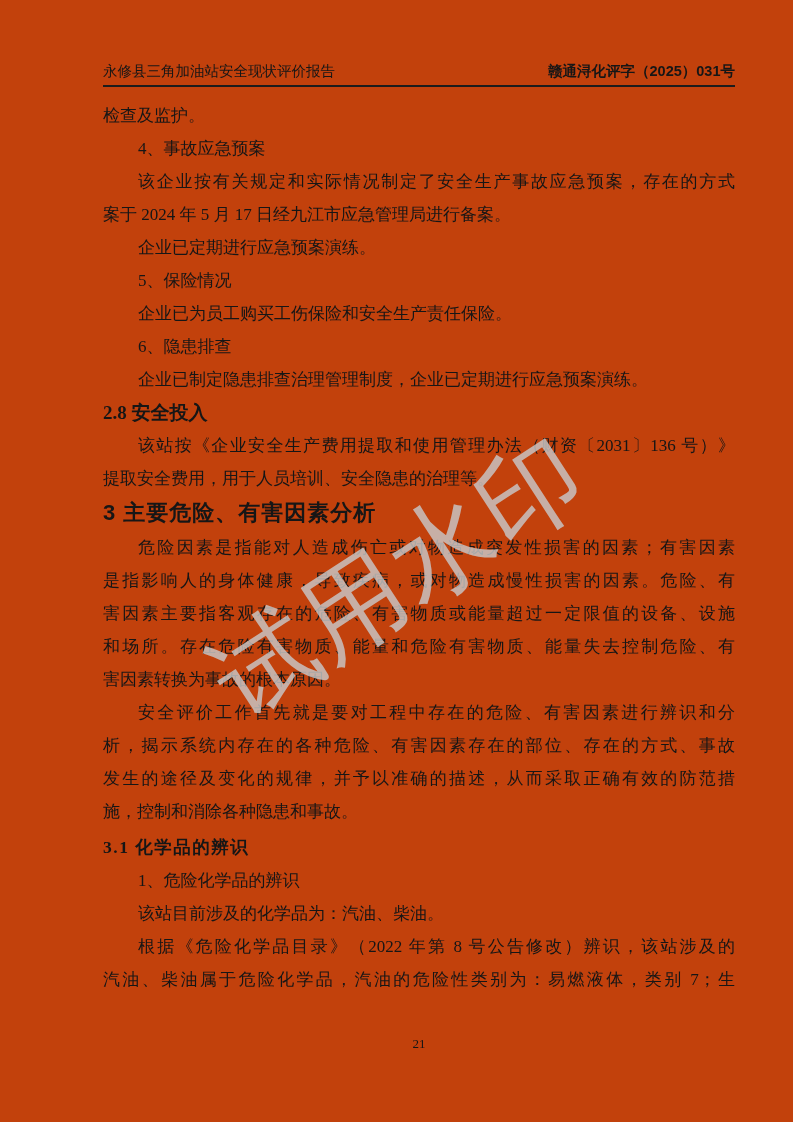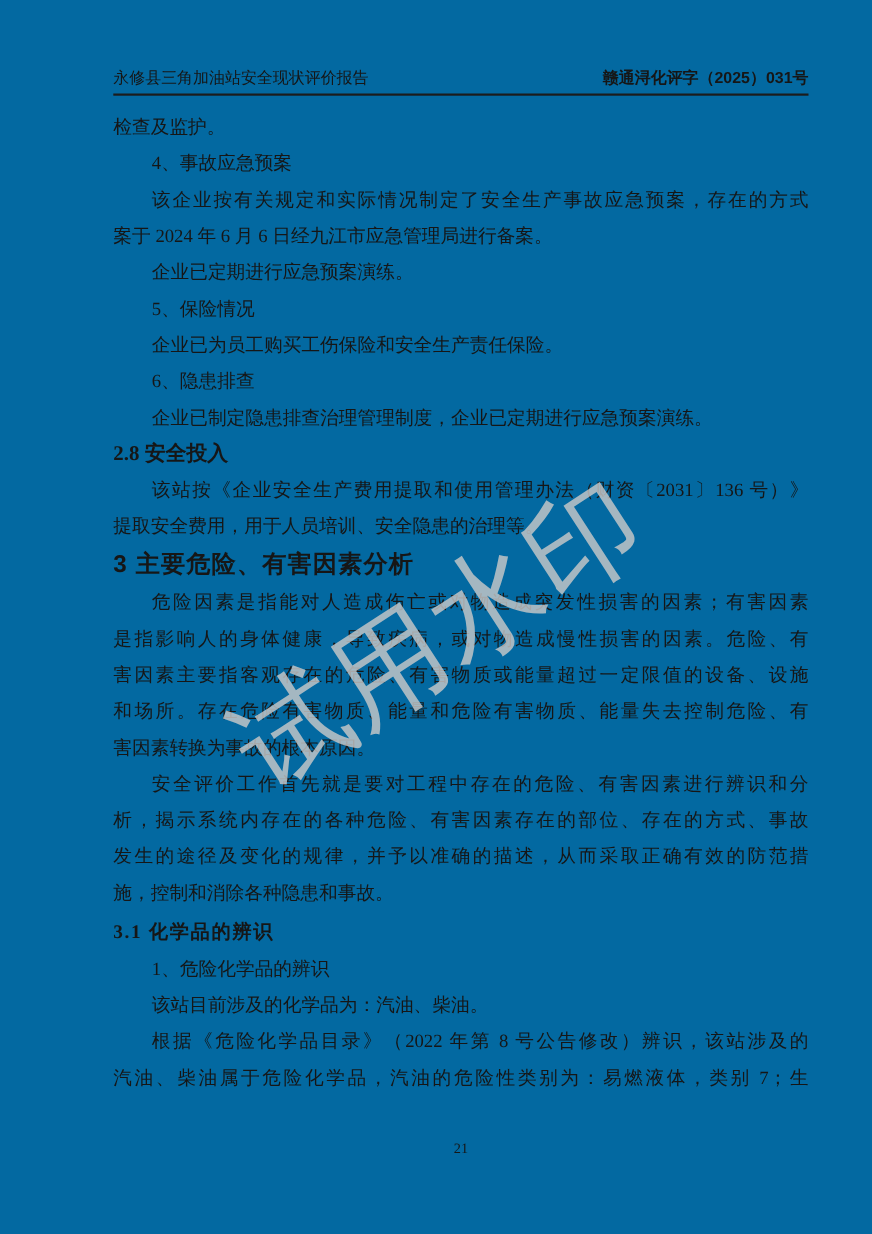--- a/index.html
+++ b/index.html
@@ -1,20 +1,20 @@
 <!DOCTYPE html>
 <html><head>
 <meta charset="utf-8">
 <style>
   html,body { margin:0; padding:0; background:#e8e8e8; }
   .page {
     position:relative;
     width:793px; height:1122px;
     margin:0 auto;
-    background:#0369a1;
+    background:#c2410c;
     overflow:hidden;
     font-family:"Liberation Serif","DejaVu Serif",serif;
     color:#161616;
   }
   
   .header {
     position:absolute; left:103px; top:62px; width:632px;
     display:flex; justify-content:space-between; align-items:flex-end;
     padding-bottom:5px;
     border-bottom:2px solid #1c1c1c;
@@ -73,21 +73,21 @@
     <span class="hr">赣通浔化评字（2025）031号</span>
   </div>
 
   <div class="content">
 
     <div class="ln last">检查及监护。</div>
 
     <div class="ln last ind">4、事故应急预案</div>
 
     <div class="ln ind">该企业按有关规定和实际情况制定了安全生产事故应急预案，存在的方式</div>
-    <div class="ln last">案于 2024 年 6 月 6 日经九江市应急管理局进行备案。</div>
+    <div class="ln last">案于 2024 年 5 月 17 日经九江市应急管理局进行备案。</div>
 
     <div class="ln last ind">企业已定期进行应急预案演练。</div>
 
     <div class="ln last ind">5、保险情况</div>
 
     <div class="ln last ind">企业已为员工购买工伤保险和安全生产责任保险。</div>
 
     <div class="ln last ind">6、隐患排查</div>
 
     <div class="ln last ind">企业已制定隐患排查治理管理制度，企业已定期进行应急预案演练。</div>

